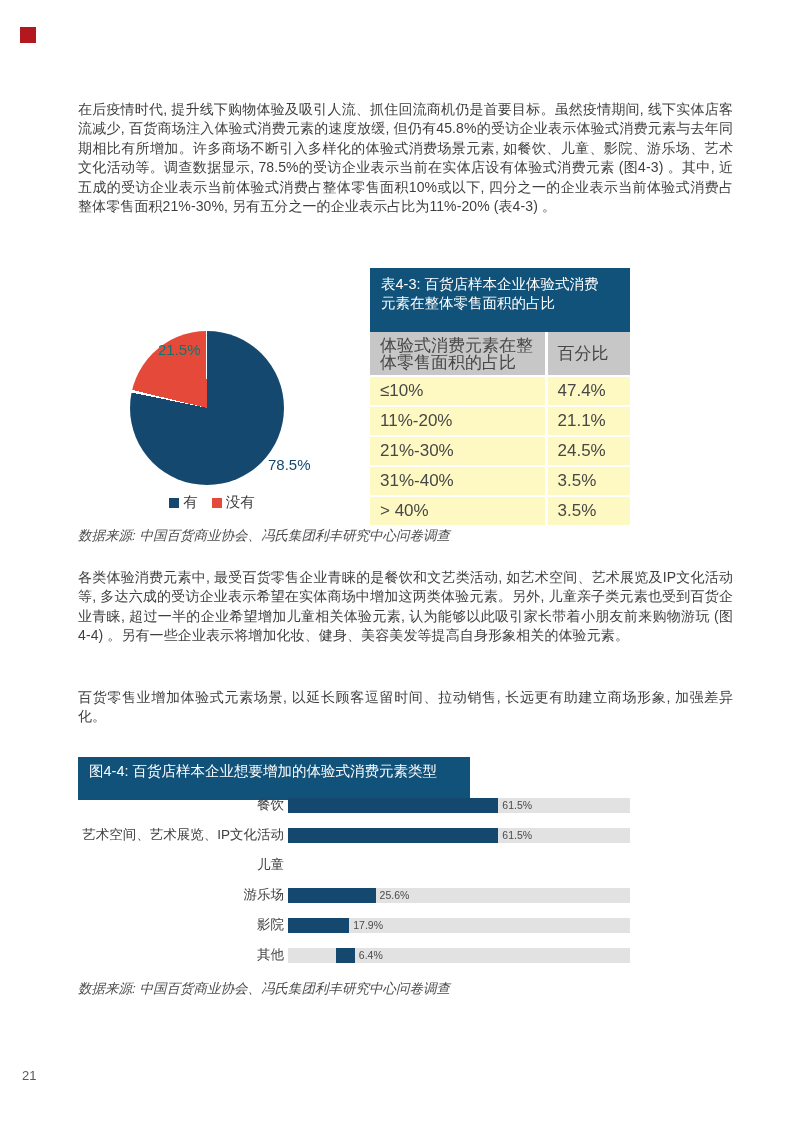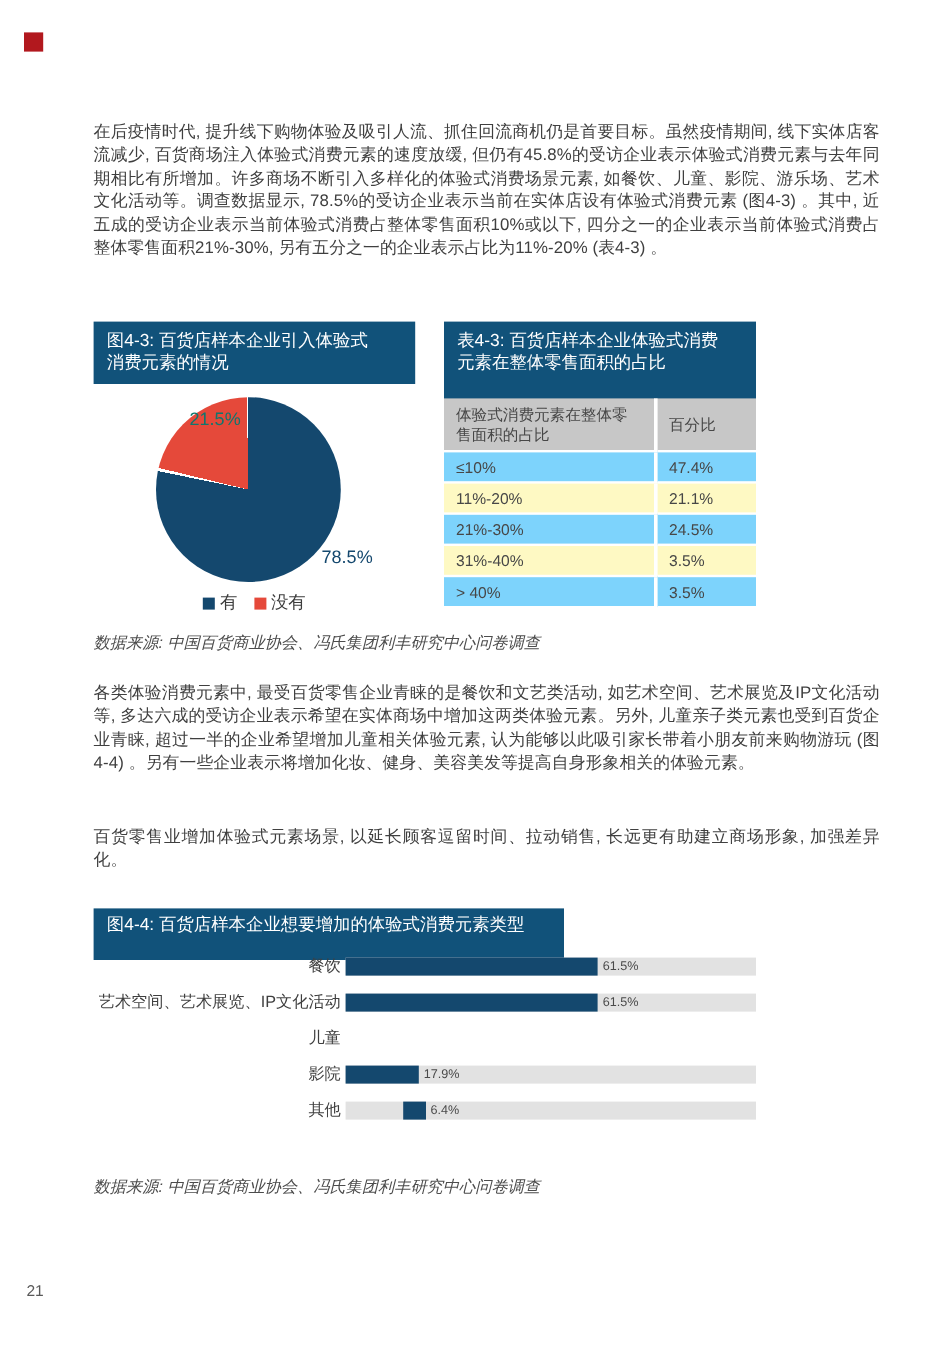--- a/index.html
+++ b/index.html
@@ -31,29 +31,29 @@
   .pie-label-no{left:32px;top:16px;}
   .pie-label-yes{left:190px;top:131px;}
   .legend{
     position:absolute;left:0;top:168px;width:100%;display:flex;
     justify-content:center;gap:14px;align-items:center;
   }
   .legend-item{display:flex;align-items:center;gap:4px;font-size:14.5px;color:#3c3c3c;}
   .swatch{width:10px;height:10px;display:inline-block;}
   
   .tbl{position:absolute;left:370px;top:332px;width:260px;border-collapse:collapse;
-       font-size:13px;color:#474747;}
+       font-size:17px;color:#474747;}
   .tbl th,.tbl td{
     font-weight:normal;text-align:left;padding:4px 10px;box-sizing:border-box;
     border-bottom:2px solid #fff;vertical-align:middle;
   }
   .tbl th{background:#c7c7c7;height:44px;line-height:17px;}
   .tbl td{height:26px;}
   .tbl .c1{width:176px;border-right:3px solid #fff;}
-  .tbl tr.odd td{background:#7dd3fc;}
+  .tbl tr.odd td{background:#fef9c3;}
   .tbl tr.even td{background:#fef9c3;}
   
   .source{
     position:absolute;left:78px;font-size:13.5px;font-style:italic;color:#4c4c4c;
   }
   .src1{top:527px;}
   .src2{top:980px;}
   
   .bars{position:absolute;left:78px;top:790px;width:552px;}
   .bar-row{display:flex;align-items:center;height:30px;}
@@ -71,24 +71,20 @@
 </style>
 </head>
 <body>
 
 <div class="page">
 
   <div class="logo" style="background: rgb(178, 24, 30);"></div>
 
   <div class="para p1">在后疫情时代, 提升线下购物体验及吸引人流、抓住回流商机仍是首要目标。虽然疫情期间, 线下实体店客流减少, 百货商场注入体验式消费元素的速度放缓, 但仍有45.8%的受访企业表示体验式消费元素与去年同期相比有所增加。许多商场不断引入多样化的体验式消费场景元素, 如餐饮、儿童、影院、游乐场、艺术文化活动等。调查数据显示, 78.5%的受访企业表示当前在实体店设有体验式消费元素 (图4-3) 。其中, 近五成的受访企业表示当前体验式消费占整体零售面积10%或以下, 四分之一的企业表示当前体验式消费占整体零售面积21%-30%, 另有五分之一的企业表示占比为11%-20% (表4-3) 。</div>
 
-  <div class="box-header hdr-fig43">
-    <div>图4-3: 百货店样本企业引入体验式</div>
-    <div>消费元素的情况</div>
-  </div>
 
   <div class="box-header hdr-tab43">
     <div>表4-3: 百货店样本企业体验式消费</div>
     <div>元素在整体零售面积的占比</div>
   </div>
 
   <div class="pie-area">
     <div class="pie" style="background: conic-gradient(rgb(20, 72, 110) 0deg, rgb(20, 72, 110) 281.6deg, rgb(255, 255, 255) 281.6deg, rgb(255, 255, 255) 283.6deg, rgb(229, 73, 58) 283.6deg, rgb(229, 73, 58) 359deg, rgb(255, 255, 255) 359deg, rgb(255, 255, 255) 360deg);"></div>
     <div class="pie-label pie-label-no" style="color: #0f766e; margin-left: 48px;">21.5%</div>
     <div class="pie-label pie-label-yes" style="color: rgb(20, 72, 110);">78.5%</div>
@@ -152,20 +148,27 @@
       <div class="bar-label">艺术空间、艺术展览、IP文化活动</div>
       <div class="bar-track" style="background: rgb(226, 226, 226);">
         <div class="bar-fill" style="width: 61.5%; background: rgb(20, 72, 110);"></div>
         <span class="bar-value">61.5%</span>
       </div>
     </div>
     <div class="bar-row">
       <div class="bar-label">儿童</div>
     </div>
     <div class="bar-row">
+      <div class="bar-label">游乐场</div>
+      <div class="bar-track" style="background: rgb(226, 226, 226);">
+        <div class="bar-fill" style="width: 25.6%; background: rgb(20, 72, 110);"></div>
+        <span class="bar-value">25.6%</span>
+      </div>
+    </div>
+    <div class="bar-row">
       <div class="bar-label">影院</div>
       <div class="bar-track" style="background: rgb(226, 226, 226);">
         <div class="bar-fill" style="width: 17.9%; background: rgb(20, 72, 110);"></div>
         <span class="bar-value">17.9%</span>
       </div>
     </div>
     <div class="bar-row">
       <div class="bar-label">其他</div>
       <div class="bar-track" style="background: rgb(226, 226, 226); padding-left: 48px;">
         <div class="bar-fill" style="width: 6.4%; background: rgb(20, 72, 110);"></div>

